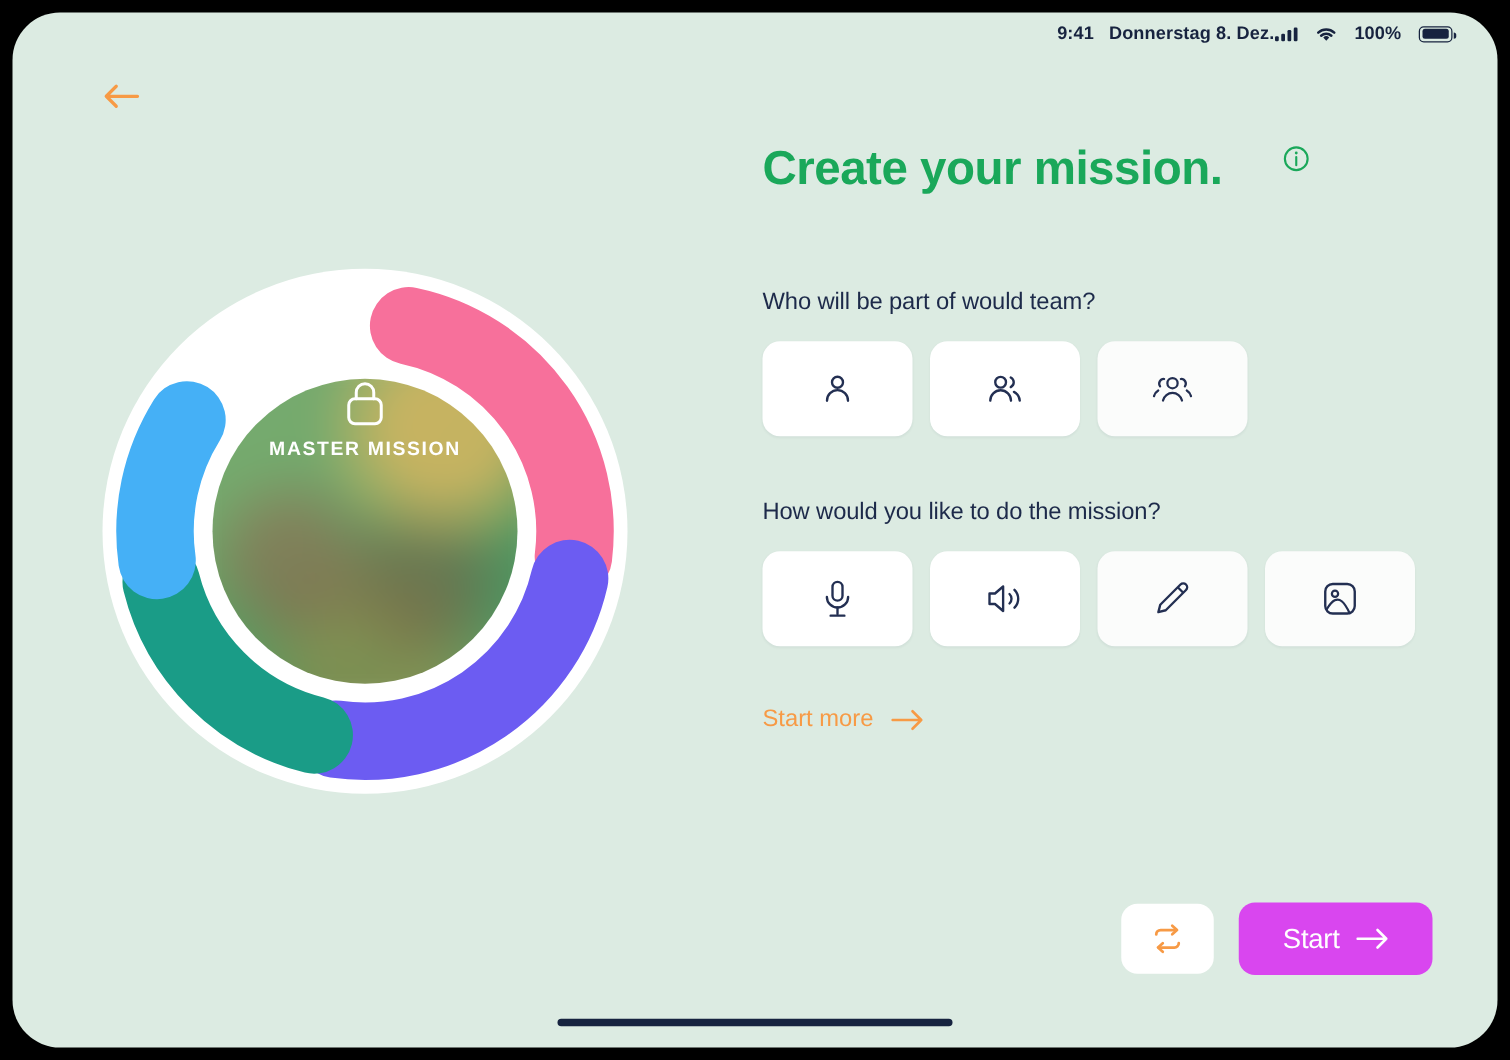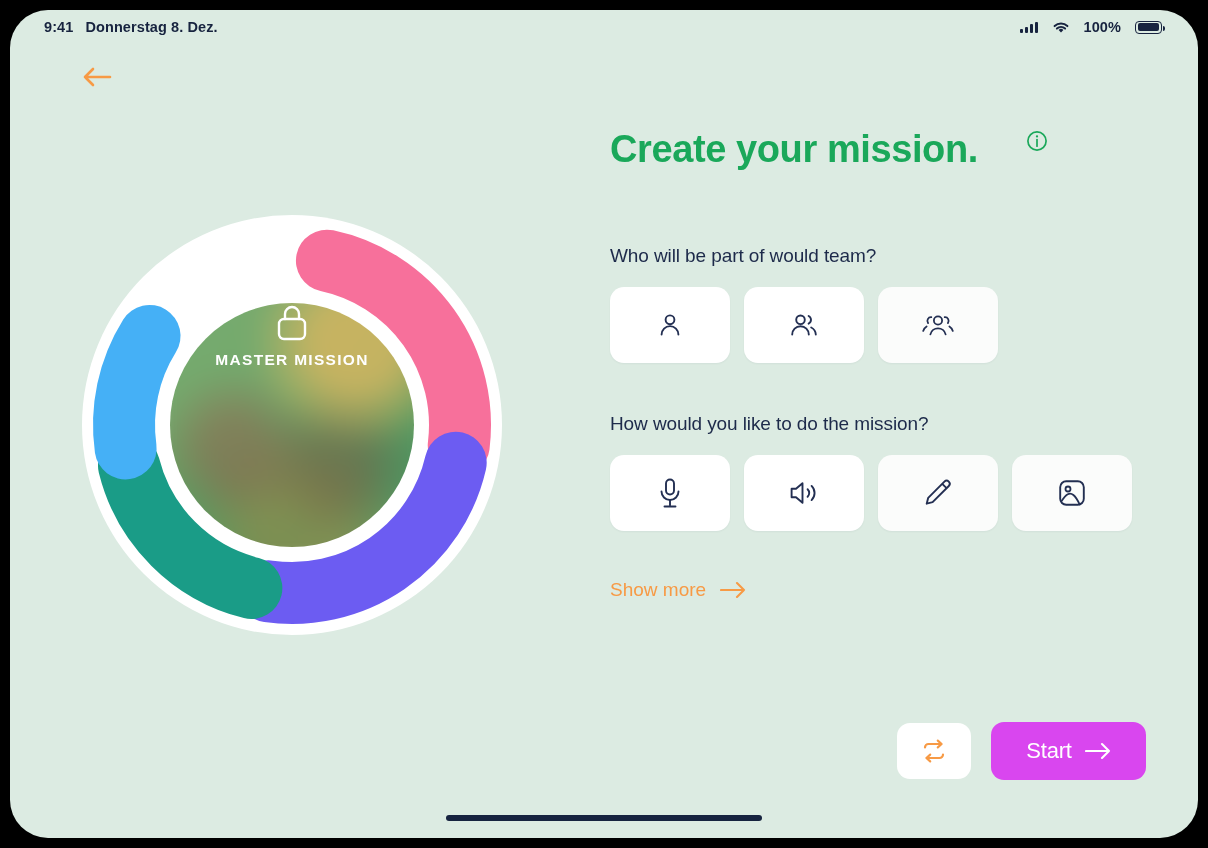--- a/index.html
+++ b/index.html
@@ -32,21 +32,21 @@
   }
 
   
   #statusbar {
     position: absolute;
     left: 0; top: 0;
     width: 100%;
     height: 34px;
     display: flex;
     align-items: center;
-    justify-content: space-between;
+    justify-content: flex-end;
     padding: 0 36px 0 34px;
     color: #17233f;
     font-size: 14.5px;
     font-weight: 700;
     letter-spacing: .1px;
   }
   .sb-left { display: flex; align-items: baseline; gap: 12px; }
   .sb-right { display: flex; align-items: center; gap: 14px; }
 
   .signal-bars { display: flex; align-items: flex-end; gap: 2px; height: 12px; }
@@ -140,21 +140,20 @@
   }
   #eyebrow {
     color: #f79a45;
     font-size: 15px;
     font-weight: 700;
     letter-spacing: 1.35px;
   }
   #title-row {
     display: flex;
     align-items: flex-start;
-    margin-top: 14px;
     gap: 45px;
   }
   #page-title {
     color: #1aa85a;
     font-size: 38px;
     font-weight: 700;
     letter-spacing: -.4px;
     line-height: 1.15;
   }
   #info-icon { margin: 2px 0 0 3px; cursor: pointer; }
@@ -357,21 +356,21 @@
         <div class="opt dim">
           <svg width="30" height="30" viewBox="0 0 30 30">
             <rect x="3.2" y="3.2" width="23.6" height="23.6" rx="6" stroke="#232f52" stroke-width="1.9" fill="none"></rect>
             <circle cx="11" cy="11" r="2.5" stroke="#232f52" stroke-width="1.8" fill="none"></circle>
             <path d="M4.4 23.4c4.6-7.6 8.4-9.4 12-6.4 2.2 1.8 4.2 5 6.2 9.4" stroke="#232f52" stroke-width="1.8" fill="none" stroke-linecap="round"></path>
           </svg>
         </div>
       </div>
 
       <div id="show-more">
-        <span>Show more</span>
+        <span>Start more</span>
         <svg width="26" height="18" viewBox="0 0 26 18">
           <path d="M1 9h23M17 2l7 7-7 7" stroke="#f79a45" stroke-width="2.1" fill="none" stroke-linecap="round" stroke-linejoin="round"></path>
         </svg>
       </div>
     </div>
 
     <div id="footer">
       <div id="shuffle-btn">
         <svg width="30" height="28" viewBox="0 0 30 28">
           <path d="M6 10.5A3.5 3.5 0 0 1 9.5 7H22" stroke="#f79a45" stroke-width="2.2" fill="none" stroke-linecap="round"></path>

